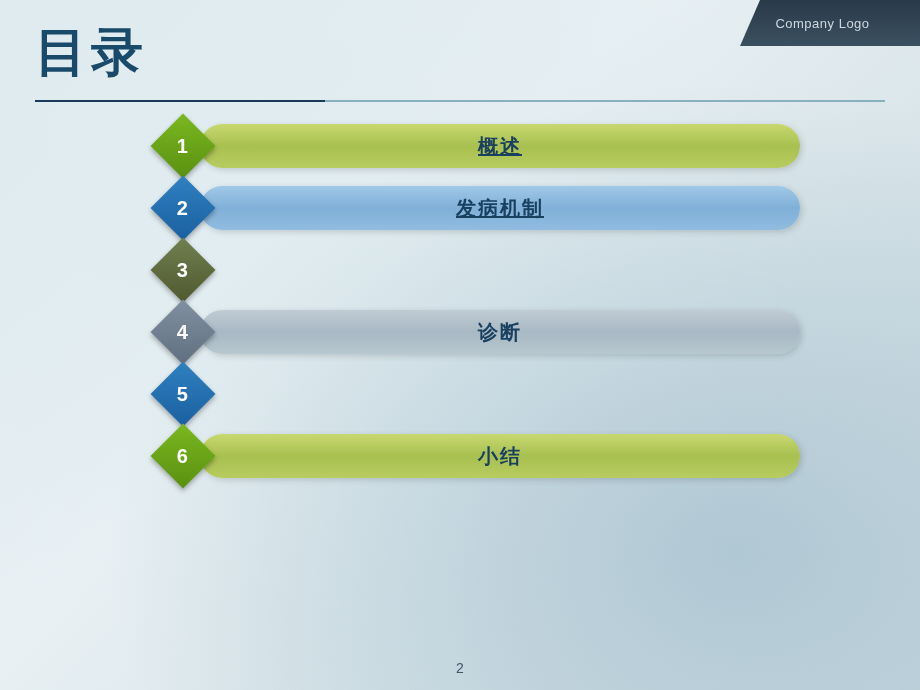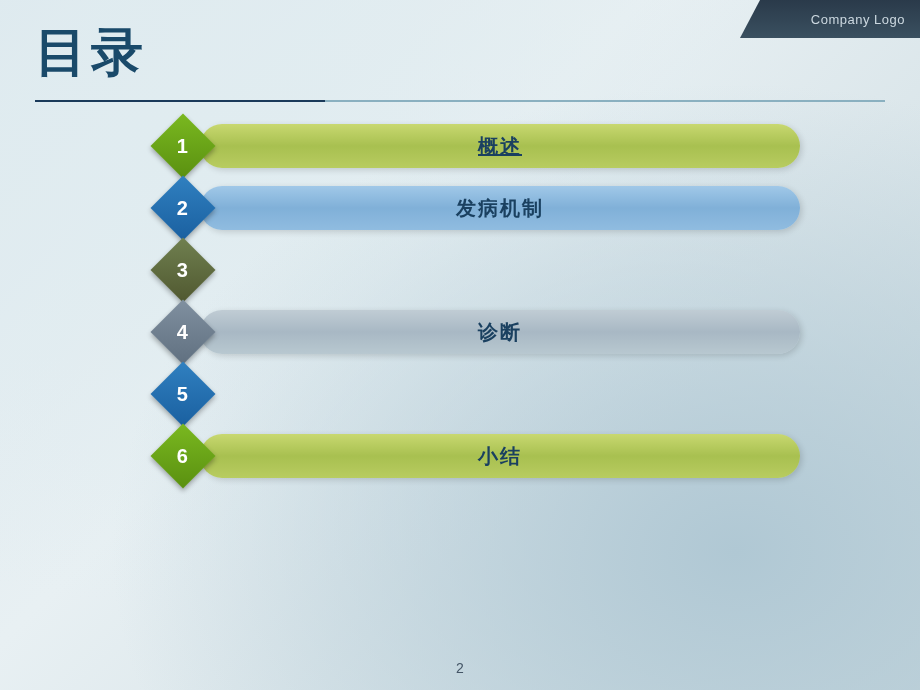--- a/index.html
+++ b/index.html
@@ -29,26 +29,26 @@
                   radial-gradient(ellipse at 20% 20%, #e0ecf0 0%, transparent 60%);
       pointer-events: none;
     }
 
     
     .corner-tab {
       position: absolute;
       top: 0;
       right: 0;
       width: 180px;
-      height: 38px;
+      height: 46px;
       background: linear-gradient(180deg, #2a3a4a 0%, #3a5060 100%);
       clip-path: polygon(20px 0%, 100% 0%, 100% 100%, 0% 100%);
       display: flex;
       align-items: center;
-      justify-content: flex-end;
+      justify-content: center;
       padding-right: 15px;
     }
 
     .company-logo {
       color: #ccd8e0;
       font-size: 13px;
       letter-spacing: 0.5px;
     }
 
     
@@ -140,21 +140,21 @@
       letter-spacing: 2px;
     }
 
     
     
     .item-1 .diamond { background: linear-gradient(135deg, #7ab820, #5a9010); }
     .item-1 .bar { background: linear-gradient(180deg, #c8d870 0%, #a8c050 50%, #b8cc60 100%); text-decoration: underline; }
 
     
     .item-2 .diamond { background: linear-gradient(135deg, #3080c0, #1a60a0); }
-    .item-2 .bar { background: linear-gradient(180deg, #a0c8e8 0%, #80b0d8 50%, #90bce0 100%); }
+    .item-2 .bar { background: linear-gradient(180deg, #a0c8e8 0%, #80b0d8 50%, #90bce0 100%); text-decoration: underline; }
 
     
     .item-3 .diamond { background: linear-gradient(135deg, #708050, #505830); }
     .item-3 .bar { background: linear-gradient(180deg, #a0a870 0%, #888060 50%, #989870 100%); }
 
     
     .item-4 .diamond { background: linear-gradient(135deg, #8090a0, #607080); }
     .item-4 .bar { background: linear-gradient(180deg, #c0ccd4 0%, #a8b8c4 50%, #b8c8d0 100%); }
 
     

